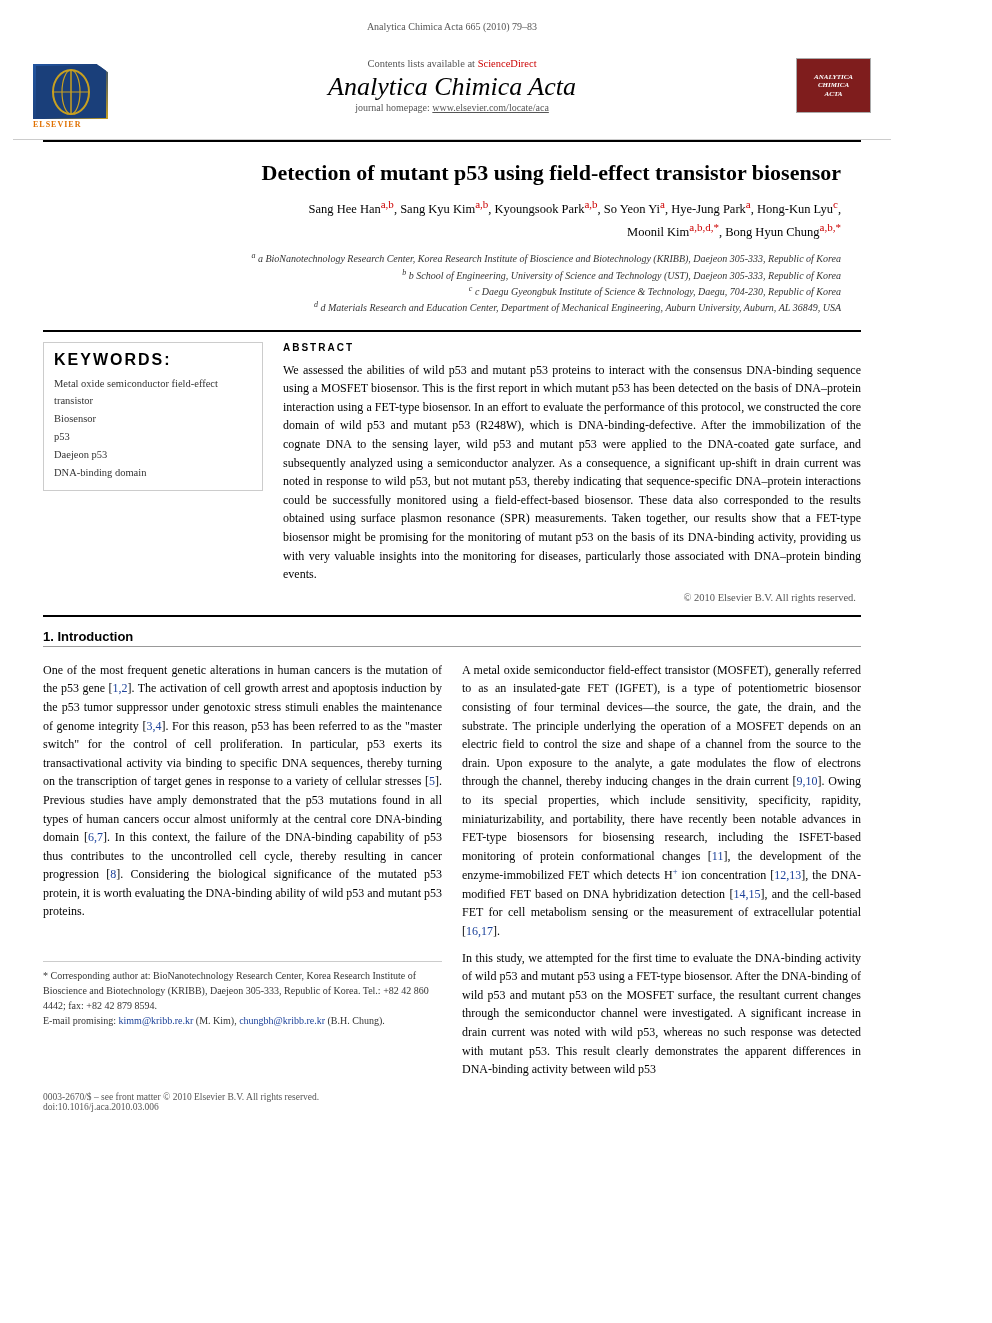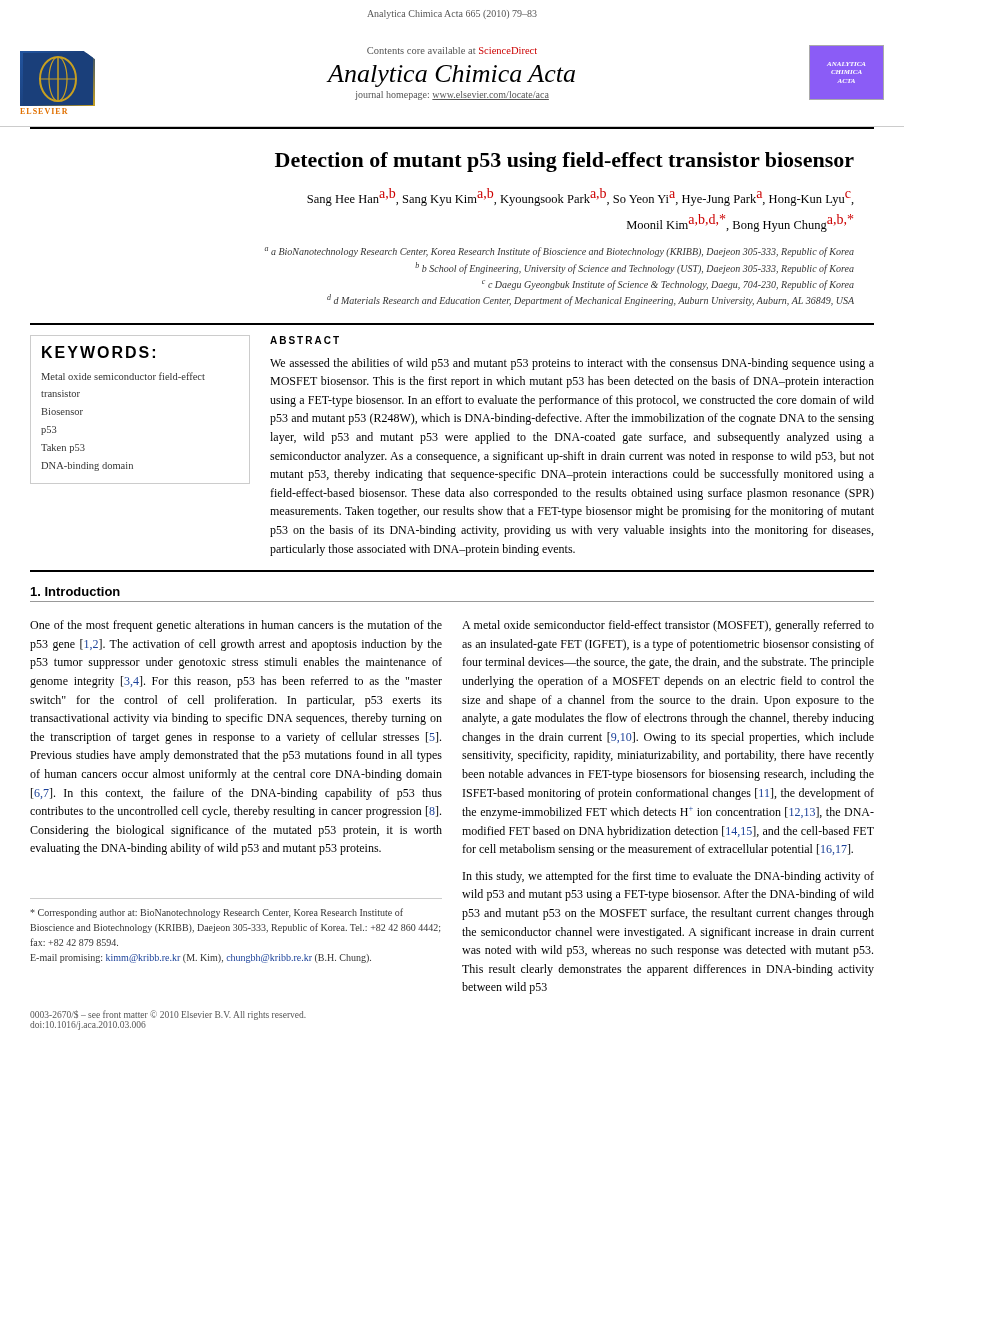--- a/index.html
+++ b/index.html
@@ -8,21 +8,21 @@
       font-family: 'Times New Roman', Times, serif;
       font-size: 13px;
       color: #000;
       width: 992px;
       min-height: 1323px;
     }
 
     .page {
       width: 904px;
       background: #fff;
-      padding: 0;
+      padding: 13px;
     }
 
     
     .header {
       text-align: center;
       padding: 8px 20px 4px;
       border-bottom: 1px solid #ccc;
     }
     .header .journal-ref {
       font-size: 10px;
@@ -101,21 +101,21 @@
       color: #e07000;
       font-weight: bold;
       letter-spacing: 1px;
       margin-top: 1px;
     }
 
     
     .analytica-logo-small {
       width: 75px;
       height: 55px;
-      background: #8b5cf6;
+      background: #7f1d1d;
       border: 1px solid #aaa;
       display: flex;
       flex-direction: column;
       align-items: center;
       justify-content: center;
       font-size: 6px;
       color: #fff;
       text-align: center;
       padding: 3px;
     }
@@ -146,21 +146,21 @@
       color: #000;
       margin-bottom: 10px;
     }
     .authors {
       font-size: 12.5px;
       color: #000;
       margin-bottom: 8px;
       line-height: 1.6;
     }
     .authors sup {
-      font-size: 14px;
+      font-size: 11px;
       color: #c00;
     }
     .affiliations {
       font-size: 10px;
       font-style: italic;
       color: #333;
       line-height: 1.5;
       margin-bottom: 4px;
     }
     .affiliations sup {
@@ -321,21 +321,21 @@
               <ellipse cx="35" cy="26" rx="9" ry="22" fill="none" stroke="#c8a020" stroke-width="1.2"></ellipse>
               <line x1="17" y1="26" x2="53" y2="26" stroke="#c8a020" stroke-width="1.2"></line>
             </svg>
           </div>
           <div class="elsevier-text">ELSEVIER</div>
         </div>
       </div>
 
       <div class="header-center">
         <div class="content-available">
-          <span>Contents core available at</span>
+          <span>Contents lists available at</span>
           <a href="#"><span>ScienceDirect</span></a>
         </div>
         <div class="journal-title">Analytica Chimica Acta</div>
         <div class="journal-homepage">
           <span>journal homepage:</span>
           <a href="#"><span>www.elsevier.com/locate/aca</span></a>
         </div>
       </div>
 
       <div class="header-logo-right">
@@ -365,28 +365,29 @@
   <hr class="divider">
 
   <div class="two-col">
 
     <div class="left-col">
       <div class="keywords-box">
         <div class="section-title">Keywords:</div>
         <div class="keyword">Metal oxide semiconductor field-effect<br>transistor</div>
         <div class="keyword">Biosensor</div>
         <div class="keyword">p53</div>
-        <div class="keyword">Taken p53</div>
+        <div class="keyword">Daejeon p53</div>
         <div class="keyword">DNA-binding domain</div>
       </div>
     </div>
 
     <div class="right-col abstract-section">
       <div class="section-title">ABSTRACT</div>
       <div class="abstract-text">We assessed the abilities of wild p53 and mutant p53 proteins to interact with the consensus DNA-binding sequence using a MOSFET biosensor. This is the first report in which mutant p53 has been detected on the basis of DNA–protein interaction using a FET-type biosensor. In an effort to evaluate the performance of this protocol, we constructed the core domain of wild p53 and mutant p53 (R248W), which is DNA-binding-defective. After the immobilization of the cognate DNA to the sensing layer, wild p53 and mutant p53 were applied to the DNA-coated gate surface, and subsequently analyzed using a semiconductor analyzer. As a consequence, a significant up-shift in drain current was noted in response to wild p53, but not mutant p53, thereby indicating that sequence-specific DNA–protein interactions could be successfully monitored using a field-effect-based biosensor. These data also corresponded to the results obtained using surface plasmon resonance (SPR) measurements. Taken together, our results show that a FET-type biosensor might be promising for the monitoring of mutant p53 on the basis of its DNA-binding activity, providing us with very valuable insights into the monitoring for diseases, particularly those associated with DNA–protein binding events.</div>
+      <div class="copyright">© 2010 Elsevier B.V. All rights reserved.</div>
     </div>
   </div>
 
   <hr class="divider" style="margin-top:12px;">
 
   <div class="body-section">
     <div class="section-heading">1.  Introduction</div>
   </div>
 
   <div class="two-col-body">

